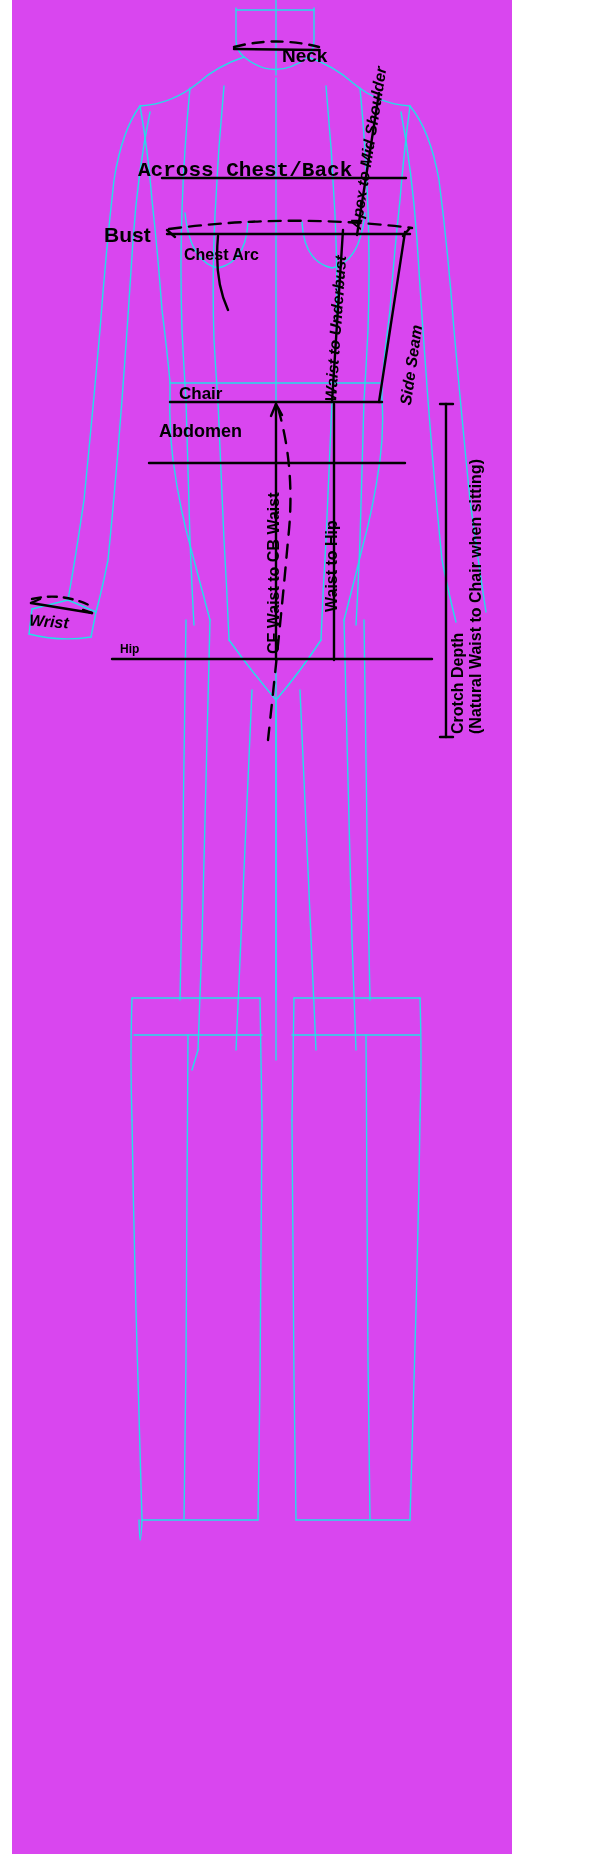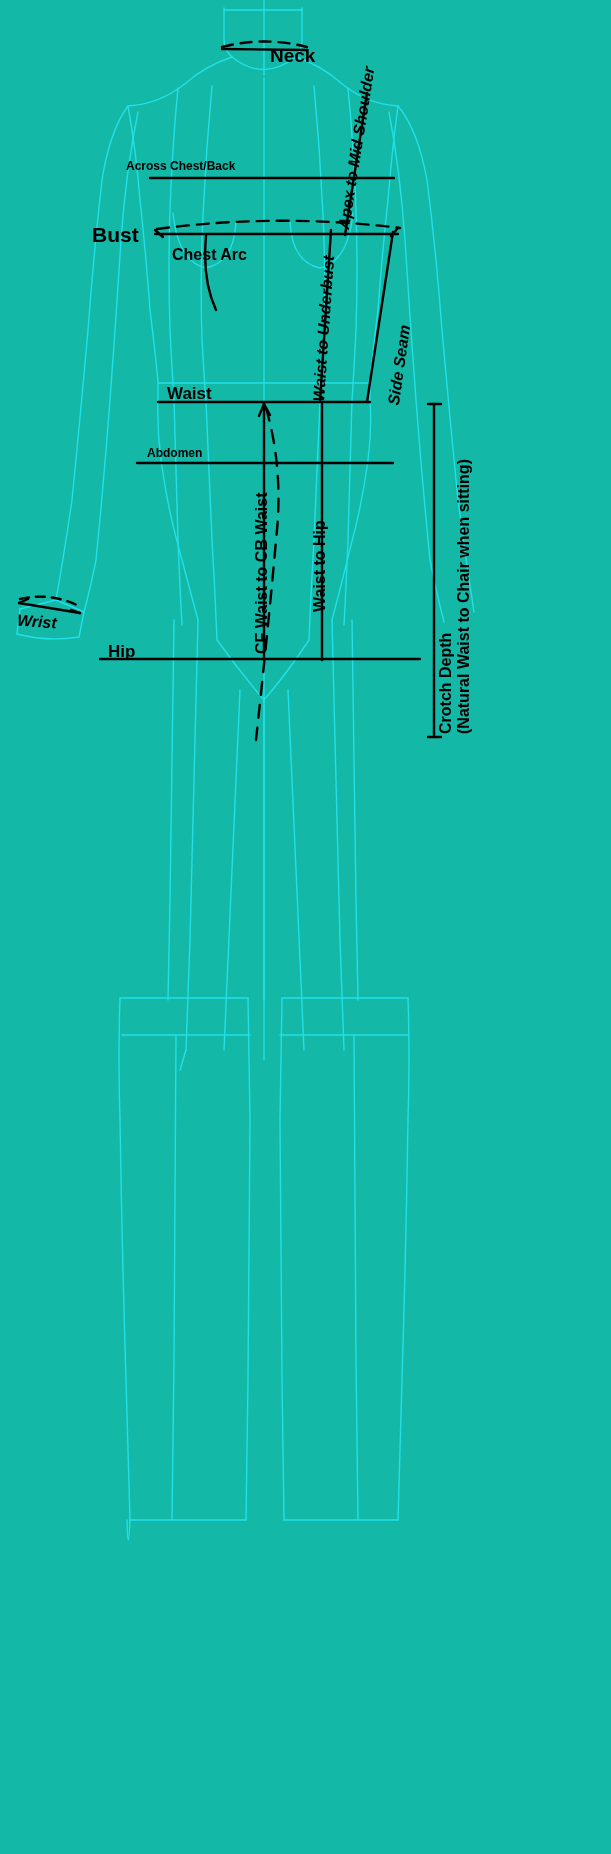--- a/index.html
+++ b/index.html
@@ -1,17 +1,17 @@
 <!DOCTYPE html>
 <html><head>
 <meta charset="utf-8">
 <style>
   html,body{margin:0;padding:0;background:#ffffff;}
   body{font-family:"Liberation Sans", sans-serif;}
-  #stage{position:relative;width:611px;height:1854px;background:#14b8a6;overflow:hidden;}
+  #stage{position:relative;width:500px;height:1854px;background:#d946ef;overflow:hidden;margin-left:12px;}
   #stage svg{position:absolute;left:0;top:0;}
   .lbl{position:absolute;color:#000;font-family:"Liberation Sans", sans-serif;font-weight:600;white-space:nowrap;line-height:1;}
   .vert{transform-origin:0 0;}
 </style>
 </head>
 <body>
 
 <div id="stage">
 
   <svg width="611" height="1854" viewBox="0 0 611 1854">
@@ -144,41 +144,41 @@
 
       <path d="M19 603 L80 613"></path>
       <path d="M20 599 Q50 592 79 606" stroke-dasharray="9 7"></path>
       <path d="M19 603 L28 599"></path>
       <path d="M80 613 L71 610"></path>
     </g>
   </svg>
 
   <div class="lbl" style="left:270px;top:46px;font-size:19px;">Neck</div>
 
-  <div class="lbl" style="left:126px;top:160px;font-size:12px;">Across Chest/Back</div>
+  <div class="lbl" style="left:126px;top:160px;font-size:21px;font-family:Liberation Mono, monospace;">Across Chest/Back</div>
 
   <div class="lbl" style="left:92px;top:224px;font-size:21px;">Bust</div>
 
   <div class="lbl" style="left:172px;top:247px;font-size:16px;">Chest Arc</div>
 
   <div class="lbl vert" style="left:336px;top:228px;font-size:16px;font-style:italic;transform:rotate(-81deg);">Apex to Mid Shoulder</div>
 
   <div class="lbl vert" style="left:311px;top:401px;font-size:16px;font-style:italic;transform:rotate(-86deg);">Waist to Underbust</div>
 
   <div class="lbl vert" style="left:386px;top:404px;font-size:16px;font-style:italic;transform:rotate(-82deg);">Side Seam</div>
 
-  <div class="lbl" style="left:167px;top:385px;font-size:17px;">Waist</div>
+  <div class="lbl" style="left:167px;top:385px;font-size:17px;">Chair</div>
 
-  <div class="lbl" style="left:147px;top:447px;font-size:12px;">Abdomen</div>
+  <div class="lbl" style="left:147px;top:422px;font-size:18px;">Abdomen</div>
 
   <div class="lbl vert" style="left:254px;top:654px;font-size:16px;transform:rotate(-90deg);">CF Waist to CB Waist</div>
 
   <div class="lbl vert" style="left:312px;top:612px;font-size:16px;transform:rotate(-90deg);">Waist to Hip</div>
 
-  <div class="lbl" style="left:108px;top:643px;font-size:17px;">Hip</div>
+  <div class="lbl" style="left:108px;top:643px;font-size:12px;">Hip</div>
 
   <div class="lbl" style="left:17px;top:614px;font-size:16px;font-style:italic;transform:rotate(4deg);">Wrist</div>
 
   <div class="lbl vert" style="left:438px;top:734px;font-size:16px;transform:rotate(-90deg);">Crotch Depth</div>
 
   <div class="lbl vert" style="left:456px;top:734px;font-size:16px;transform:rotate(-90deg);">(Natural Waist to Chair when sitting)</div>
 
 </div>
 
 </body></html>

